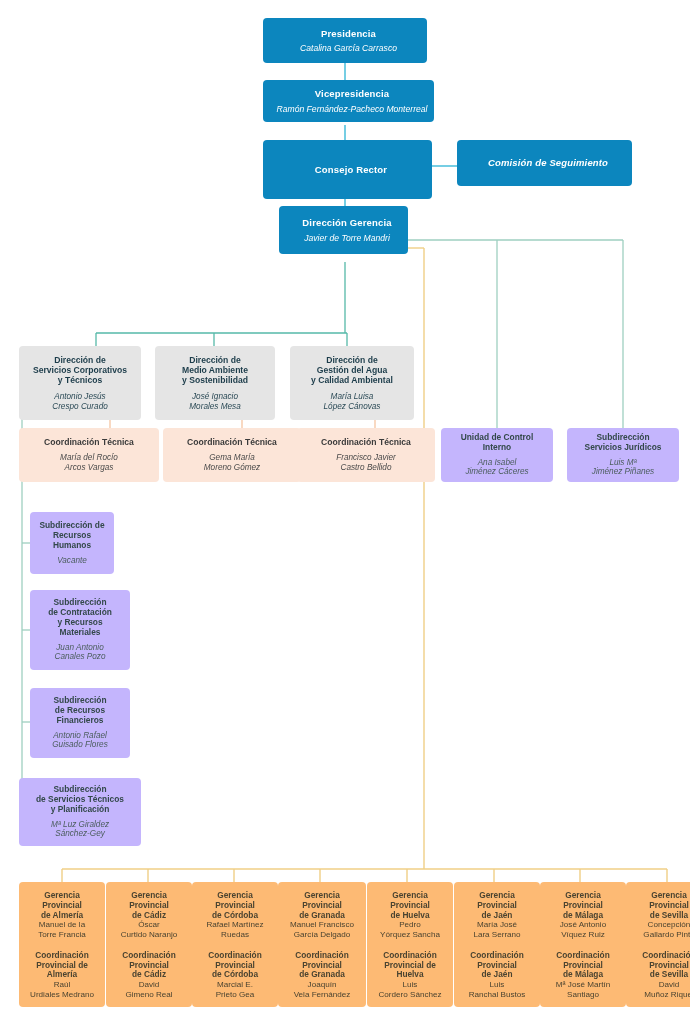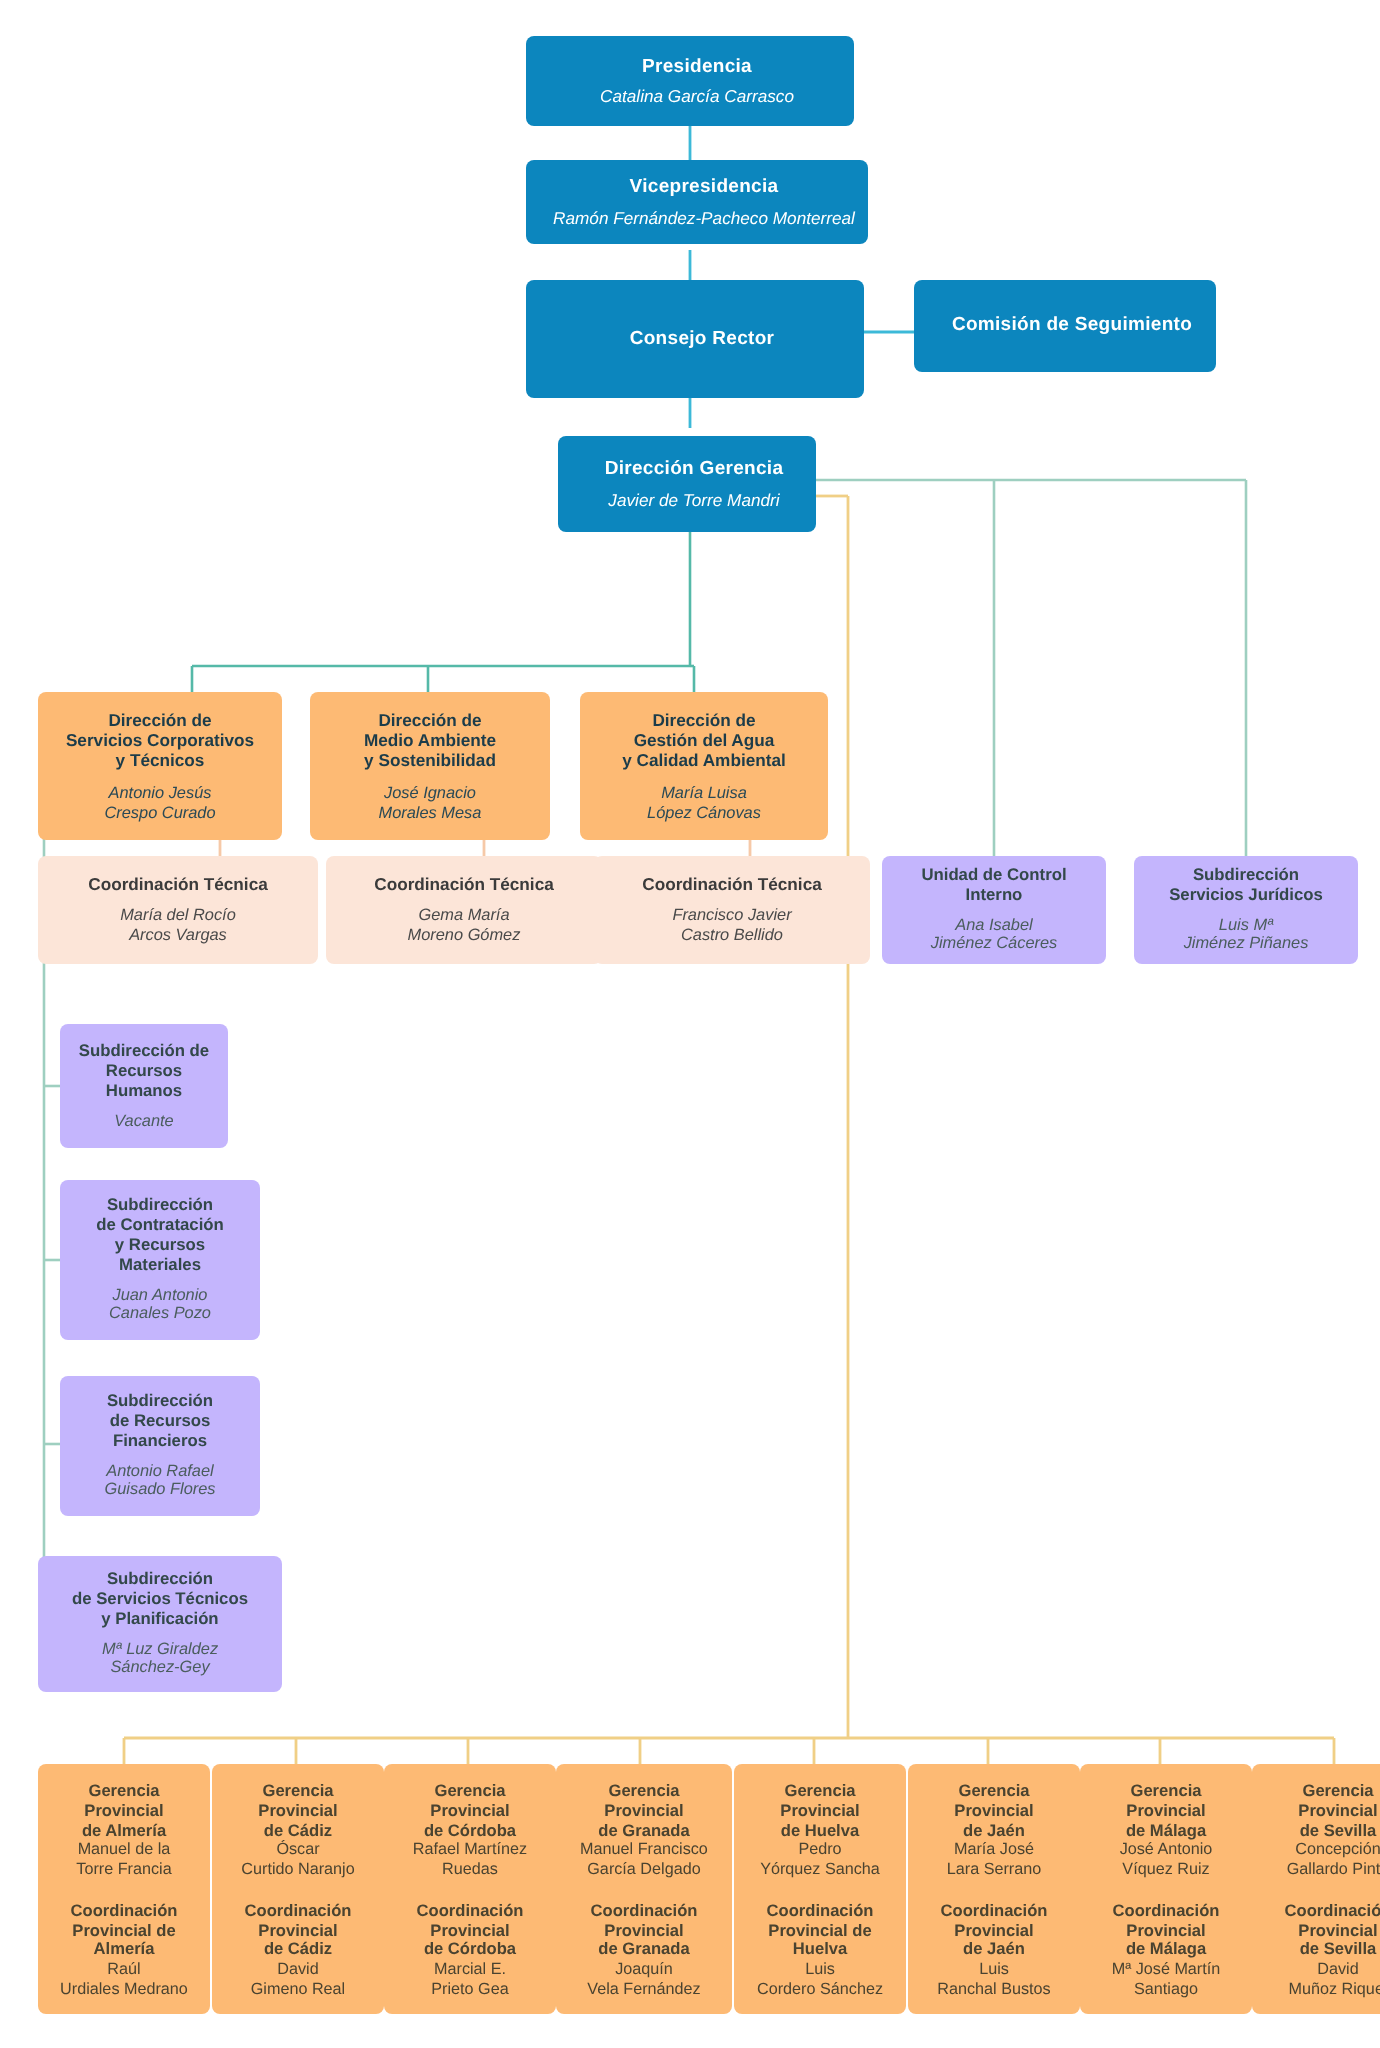--- a/index.html
+++ b/index.html
@@ -42,21 +42,21 @@
   .n-exec {
     background: #0c86be;
     color: #ffffff;
     padding-left: 12px;
   }
   .n-exec .title { font-size: 9.5px; letter-spacing: .15px; }
   .n-exec .person { font-size: 8.6px; margin-top: 4px; }
 
   
   .n-dir {
-    background: #fdba74;
+    background: #e5e5e5;
     color: #1c3c4a;
   }
   .n-dir .title { font-size: 8.6px; }
   .n-dir .person { font-size: 8.2px; margin-top: 7px; color:#2b4a56; }
 
   
   .n-coord {
     background: #fce5d8;
     color: #3b3b3b;
   }
@@ -139,25 +139,25 @@
 
   <div class="node n-exec" style="left:263px; top:80px; width:171px; height:42px;">
     <div class="title">Vicepresidencia</div>
     <div class="person">Ramón Fernández-Pacheco Monterreal</div>
   </div>
 
   <div class="node n-exec" style="left:263px; top:140px; width:169px; height:59px;">
     <div class="title">Consejo Rector</div>
   </div>
 
-  <div class="node n-exec" style="left:457px; top:140px; width:151px; height:46px;">
+  <div class="node n-exec" style="left:457px; top:140px; width:175px; height:46px;font-style:italic;">
     <div class="title">Comisión de Seguimiento</div>
   </div>
 
-  <div class="node n-exec" style="left:279px; top:218px; width:129px; height:48px;">
+  <div class="node n-exec" style="left:279px; top:206px; width:129px; height:48px;">
     <div class="title">Dirección Gerencia</div>
     <div class="person">Javier de Torre Mandri</div>
   </div>
 
   <div class="node n-dir" style="left:19px; top:346px; width:122px; height:74px;">
     <div class="title ml">Dirección de<br>Servicios Corporativos<br>y Técnicos</div>
     <div class="person ml">Antonio Jesús<br>Crespo Curado</div>
   </div>
 
   <div class="node n-dir" style="left:155px; top:346px; width:120px; height:74px;">

